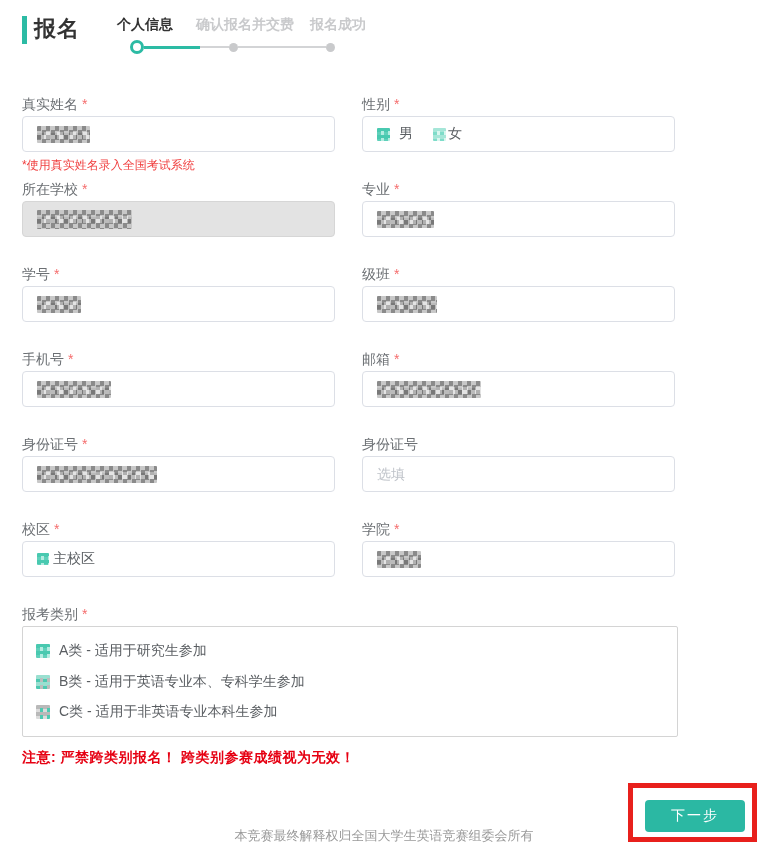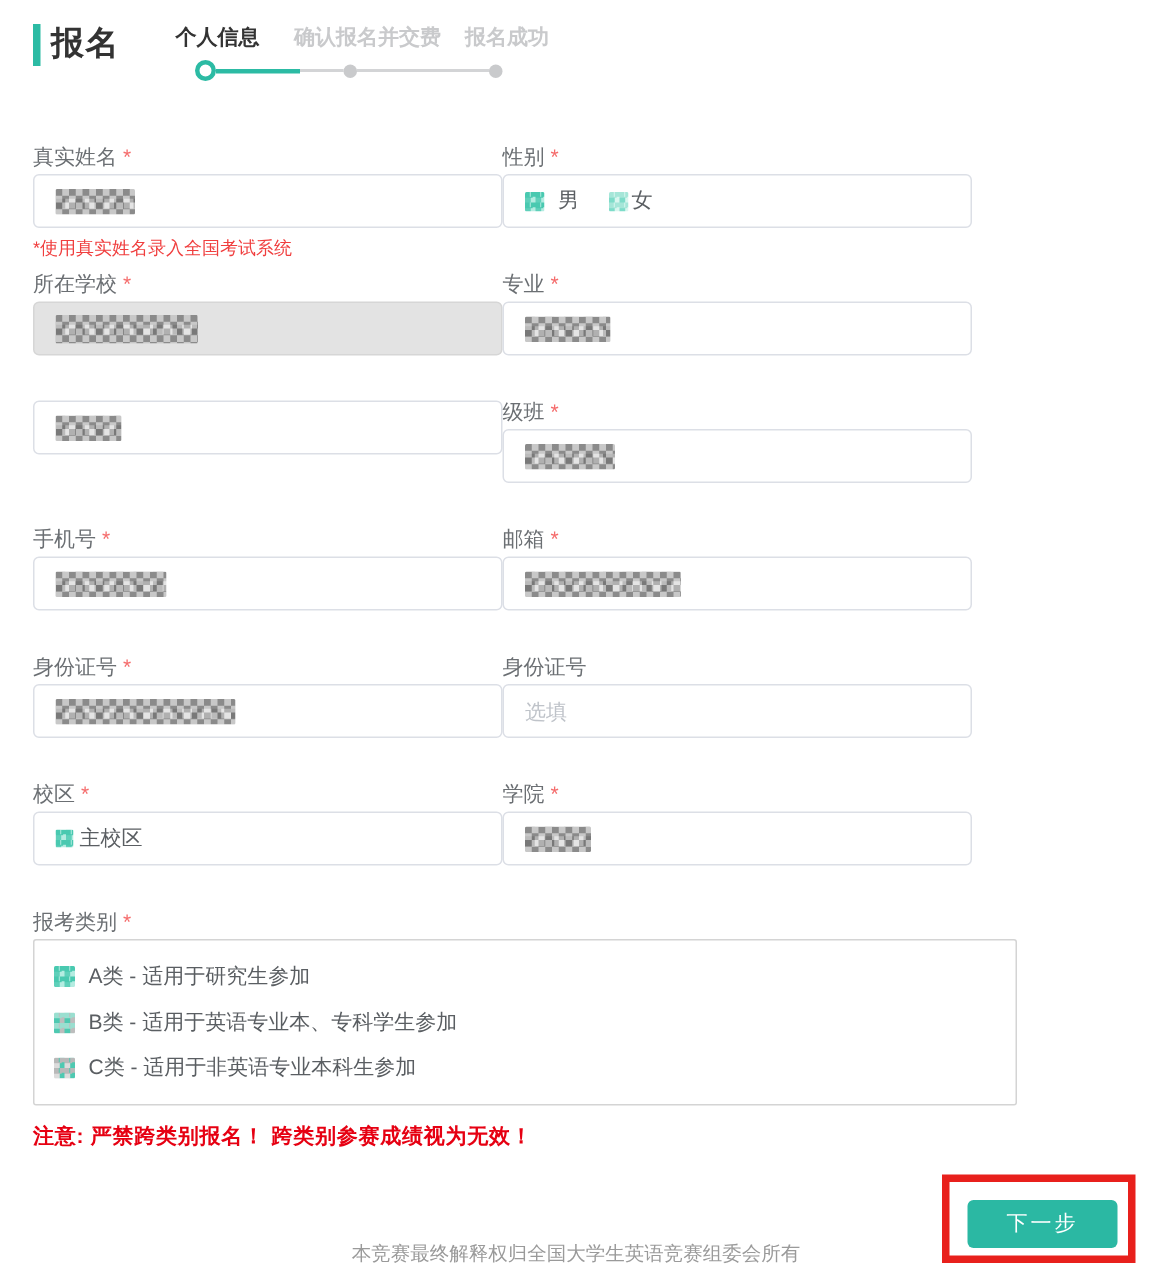--- a/index.html
+++ b/index.html
@@ -17,21 +17,21 @@
   .prog-circle { position:absolute; left:130px; top:40px; width:14px; height:14px; border:3px solid #2cbba4; border-radius:50%; background:#fff; }
   .prog-dot { position:absolute; top:43px; width:9px; height:9px; border-radius:50%; background:#c9cacc; }
   .pd-2 { left:229px; } .pd-3 { left:326px; }
   .prog-line { position:absolute; height:3px; top:46px; }
   .pl-active { left:144px; width:56px; background:#2cbba4; }
   .pl-1 { left:200px; width:29px; background:#d3d4d6; height:2px; top:46px; }
   .pl-2 { left:238px; width:88px; background:#d3d4d6; height:2px; top:46px; }
 
   
   .form-grid { position:absolute; left:22px; top:97px; width:653px;
-    display:grid; grid-template-columns:313px 313px; 
+    display:grid; grid-template-columns:313px 313px; column-gap:27px;
     grid-auto-rows:85px; }
   .field-label { display:block; font-size:14px; color:#6b6f73; line-height:15px; margin-bottom:4px; }
   .req { color:#f56c6c; margin-left:4px; font-size:14px; }
   .box-input { width:100%; height:36px; border:1px solid #dcdfe6; border-radius:4px;
     background:#fff; display:flex; align-items:center; padding-left:14px; }
   .box-input.disabled { background:#e3e3e3; border-color:#d6d6d6; }
   input.box-input { font-size:14px; color:#0369a1; outline:none; }
   input.box-input::placeholder { color:#bfc3c9; }
   .hint { font-size:12px; color:#f03e3e; margin-top:5px; }
 
@@ -113,20 +113,21 @@
       </div>
     </div>
     <div class="field">
       <span class="field-label"><span>专业</span><span class="req">*</span></span>
       <div class="box-input">
         <span class="mosaic" style="width:57px"></span>
       </div>
     </div>
 
     <div class="field">
+      <span class="field-label"><span>学号</span><span class="req">*</span></span>
       <div class="box-input">
         <span class="mosaic" style="width:44px"></span>
       </div>
     </div>
     <div class="field">
       <span class="field-label"><span>级班</span><span class="req">*</span></span>
       <div class="box-input">
         <span class="mosaic" style="width:60px"></span>
       </div>
     </div>

